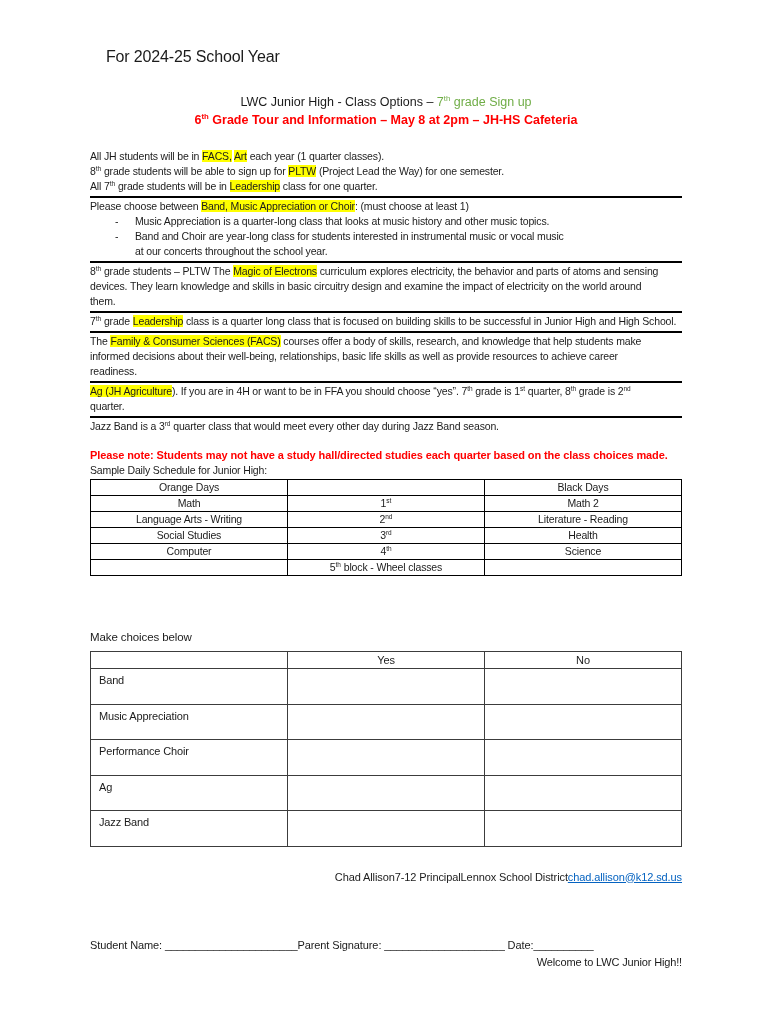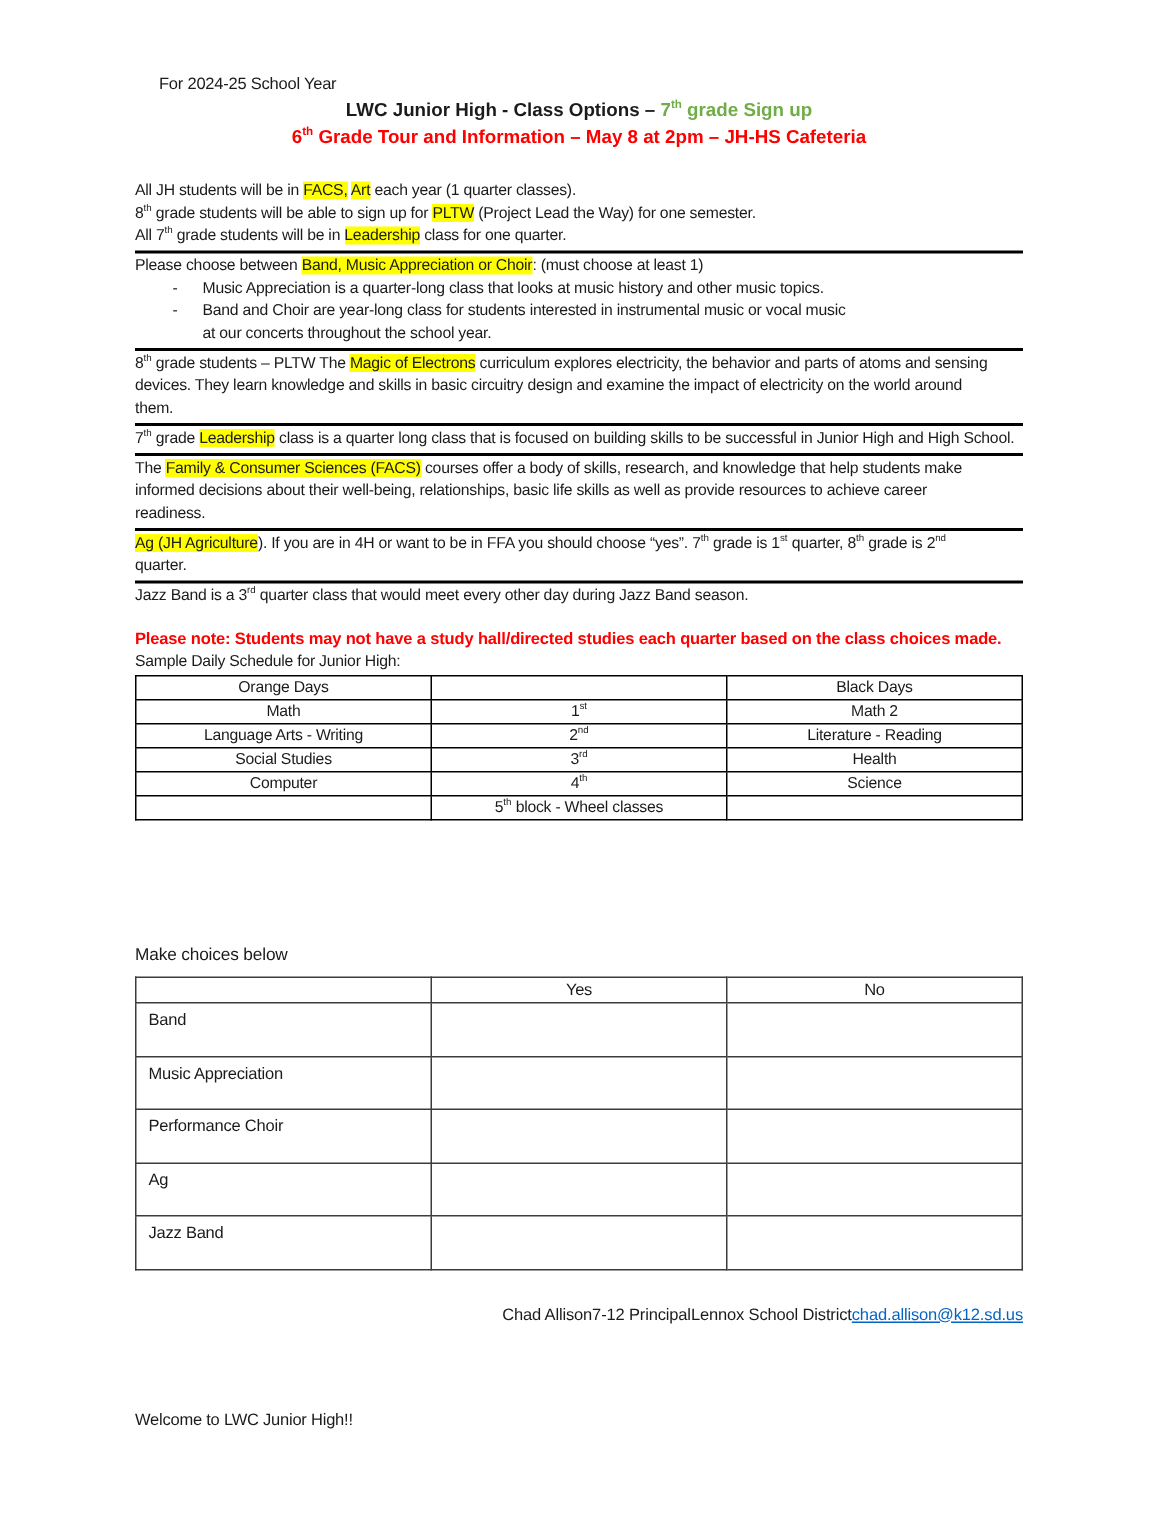--- a/index.html
+++ b/index.html
@@ -2,22 +2,22 @@
 <html style="--green: #70AD47; --red: #FF0000; --highlight: #FFFF00; --link: #0563C1;"><head>
 <meta charset="utf-8">
 <style>
   html,body{margin:0;padding:0;background:#e8e8e8;}
   .page{position:relative;width:770px;height:1024px;background:#ffffff;margin:0 auto;
         font-family:"Liberation Sans","DejaVu Sans",sans-serif;color:#1b1b1b;overflow:hidden;}
   .content{position:absolute;left:90px;width:592px;font-size:10.5px;letter-spacing:-0.15px;line-height:15px;}
   .sec1{top:49px;}
   .sec2{top:630px;}
   .sec3{top:938px;}
-  .doc-note{font-size:11px;padding-left:16px;}
-  .title1{font-size:12.5px;font-weight:bold;text-align:center;line-height:18px;letter-spacing:0;}
+  .doc-note{font-size:16px;margin-bottom:29px;padding-left:16px;}
+  .title1{font-size:12.5px;font-weight:normal;text-align:center;line-height:18px;letter-spacing:0;}
   .title2{font-size:12.5px;font-weight:bold;text-align:center;line-height:18px;letter-spacing:0;
           color:var(--red);margin-bottom:20px;}
   .green{color:var(--green);}
   .para{margin:0;}
   .rule{border-bottom:2px solid #000;padding-bottom:2px;margin-bottom:1px;}
   .bullet{position:relative;padding-left:45px;}
   .marker{position:absolute;left:25px;}
   .hl{background:var(--highlight);}
   sup{font-size:0.62em;vertical-align:super;line-height:0;letter-spacing:0;}
   .red-note{color:var(--red);font-weight:bold;font-size:11px;margin-top:14px;letter-spacing:-0.1px;}
@@ -28,21 +28,21 @@
   .make-label{font-size:11.5px;letter-spacing:-0.1px;margin-bottom:6px;}
   table.choices{width:100%;border-collapse:collapse;table-layout:fixed;border:1.5px solid #3c3c3c;}
   table.choices td{border:1px solid #3c3c3c;padding:0;font-size:11px;}
   table.choices .head td{height:16px;text-align:center;vertical-align:middle;}
   table.choices .choice-label{padding:4px 0 0 8px;}
   table.choices tbody tr{height:35.5px;}
   table.choices tbody td{vertical-align:top;}
   .contact-row{display:flex;justify-content:flex-end;margin-top:23px;font-size:11px;letter-spacing:-0.1px;}
   .link{color:var(--link);text-decoration:underline;}
   .sig-line{font-size:11px;letter-spacing:-0.1px;}
-  .welcome{font-size:11px;text-align:left;margin-top:2px;}
+  .welcome{font-size:11px;text-align:right;margin-top:2px;}
 </style>
 </head>
 <body>
 
 <div class="page">
 
   <div class="content sec1">
     <div class="doc-note">For 2024-25 School Year</div>
 
     <div class="title1"><span>LWC Junior High - Class Options – </span><span class="green">7</span><sup class="green">th</sup><span class="green"> grade Sign up</span></div>
@@ -140,16 +140,17 @@
 
     <div class="contact-row">
       <span>Chad Allison</span>
       <span>7-12 Principal</span>
       <span>Lennox School District</span>
       <a href="#" class="link">chad.allison@k12.sd.us</a>
     </div>
   </div>
 
   <div class="content sec3">
+    <div class="sig-line"><span>Student Name: </span><span>______________________</span><span>Parent Signature: </span><span>____________________</span><span> Date:</span><span>__________</span></div>
     <div class="welcome">Welcome to LWC Junior High!!</div>
   </div>
 
 </div>
 
 </body></html>

